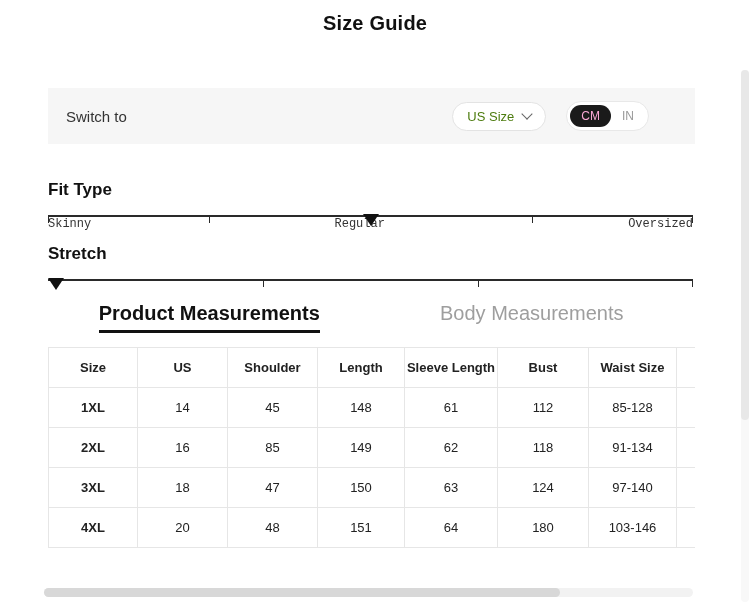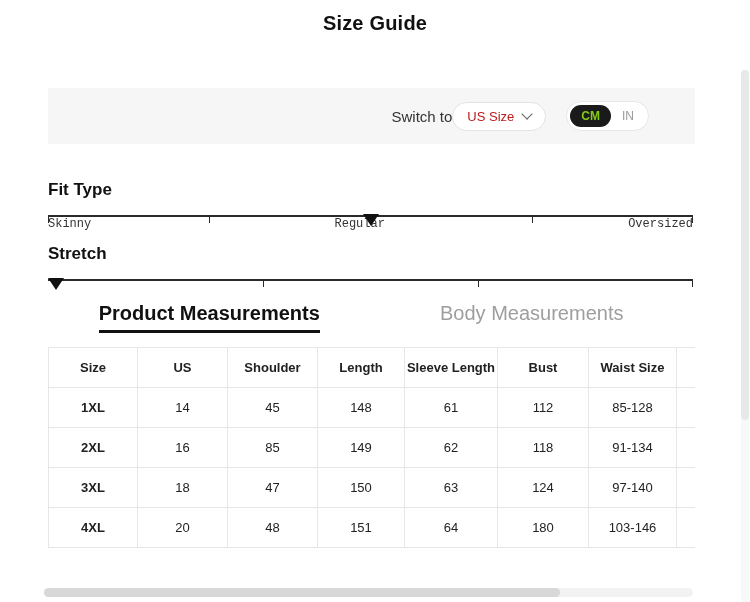--- a/index.html
+++ b/index.html
@@ -19,33 +19,33 @@
     margin: 12px 0 0 0;
     letter-spacing: .2px;
   }
   
   .switch-bar {
     margin: 53px 55px 0 48px;
     height: 56px;
     background: #f6f6f6;
     display: flex;
     align-items: center;
-    justify-content: flex-end;
+    justify-content: space-between;
     padding: 0 46px 0 18px;
     box-sizing: border-box;
   }
   .switch-label { font-size: 15px; color: #333; }
   .switch-controls { display: flex; align-items: center; gap: 20px; }
   .size-select {
     display: flex; align-items: center; gap: 9px;
     background: #fff;
     border: 1px solid #e3e3e3;
     border-radius: 999px;
     padding: 6px 14px;
-    font-size: 13px; color: #b91c1c;
+    font-size: 13px; color: #4d7c0f;
     font-family: inherit;
     cursor: pointer;
   }
   .chevron {
     width: 7px; height: 7px;
     border-right: 1.5px solid #666;
     border-bottom: 1.5px solid #666;
     transform: rotate(45deg);
     margin-top: -4px;
     display: inline-block;
@@ -59,21 +59,21 @@
   }
   .unit {
     border: none; background: transparent;
     border-radius: 999px;
     padding: 4px 11px;
     font-size: 12px;
     font-family: inherit;
     color: #999;
     cursor: pointer;
   }
-  .unit.active { background: #1a1a1a; color: #84cc16; font-weight: 700; }
+  .unit.active { background: #1a1a1a; color: #f9a8d4; font-weight: 400; }
 
   
   .section { margin: 0 57px 0 48px; }
   .section-heading { font-size: 17px; font-weight: 700; color: #111; margin: 0; line-height: 22px; }
   .mt-35 { margin-top: 35px; }
   .mt-12 { margin-top: 12px; }
   .scale { position: relative; height: 2px; background: #2a2a2a; margin-top: 14px; }
   .tick { position: absolute; top: 2px; width: 1px; height: 6px; background: #2a2a2a; }
   .marker {
     position: absolute; top: -1px;

